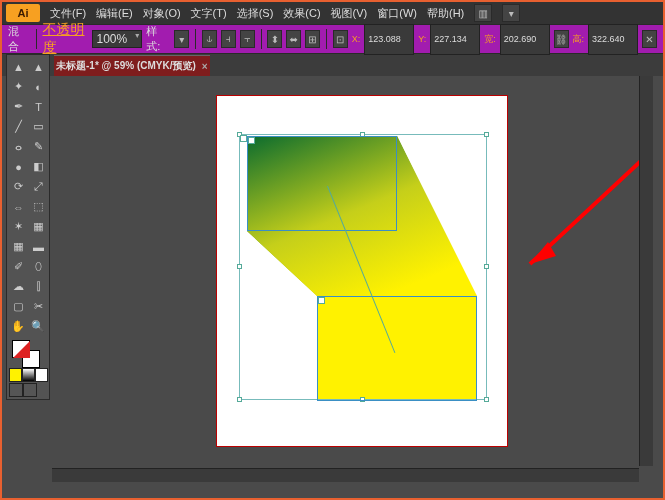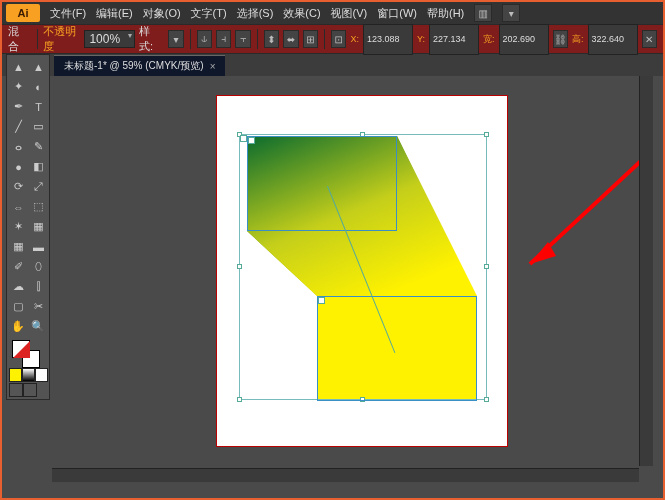--- a/index.html
+++ b/index.html
@@ -26,30 +26,30 @@
     background: #f7a021;
     color: #3a1a00;
     font-weight: bold;
     font-size: 11px;
     display: flex; align-items: center; justify-content: center;
     border-radius: 2px;
   }
   .menu-item { color: #ddd; font-size: 11px; cursor: default; }
   .toolbar {
     height: 30px;
-    background: #7f1d1d;
+    background: #a21caf;
     border-top: 1px solid #2a2a2a;
     border-bottom: 1px solid #2a2a2a;
     display: flex;
     align-items: center;
     padding: 0 6px;
     gap: 4px;
   }
   .tb-label { color: #ddd; font-size: 11px; margin-right: 4px; }
-  .orange-txt { color: #f7a021; font-size: 11px; }
+  .orange-txt { color: #f7a021; text-decoration: underline; font-size: 14px; }
   .dropdown {
     background: #3a3a3a;
     border: 1px solid #222;
     color: #ddd;
     font-size: 12px;
     padding: 1px 14px 1px 4px;
     height: 18px;
     position: relative;
   }
   .dropdown::after {
@@ -73,26 +73,26 @@
     display: flex; align-items: center;
   }
   .tabbar {
     height: 22px;
     background: #3c3c3c;
     display: flex;
     align-items: flex-end;
     padding-left: 52px;
   }
   .doc-tab {
-    background: #0f172a;
+    background: #7f1d1d;
     color: #ddd;
     font-size: 10px;
-    padding: 3px 10px;
+    padding: 3px 2px;
     border-top: 1px solid #666;
-    display: flex; align-items: center; gap: 6px;
+    display: flex; align-items: center; gap: 6px; font-weight: bold;
   }
   .doc-tab .x { color: #aaa; font-size: 10px; }
   .workspace {
     position: absolute;
     left: 50px; top: 74px; right: 10px; bottom: 16px;
     background: #4a4a4a;
     overflow: hidden;
   }
   .tool-panel {
     position: absolute;

